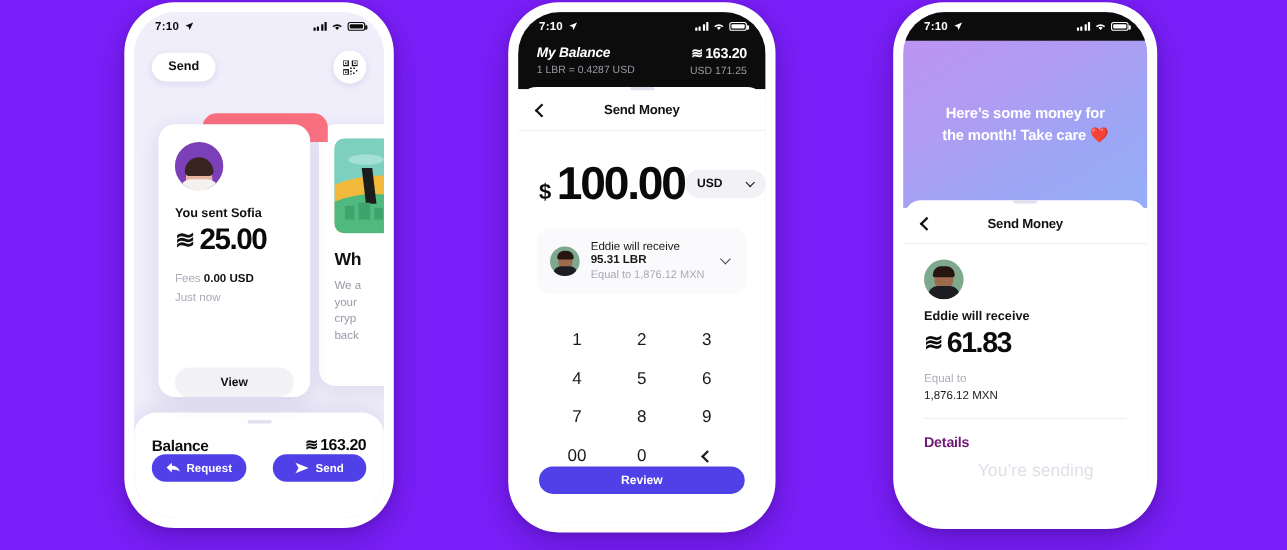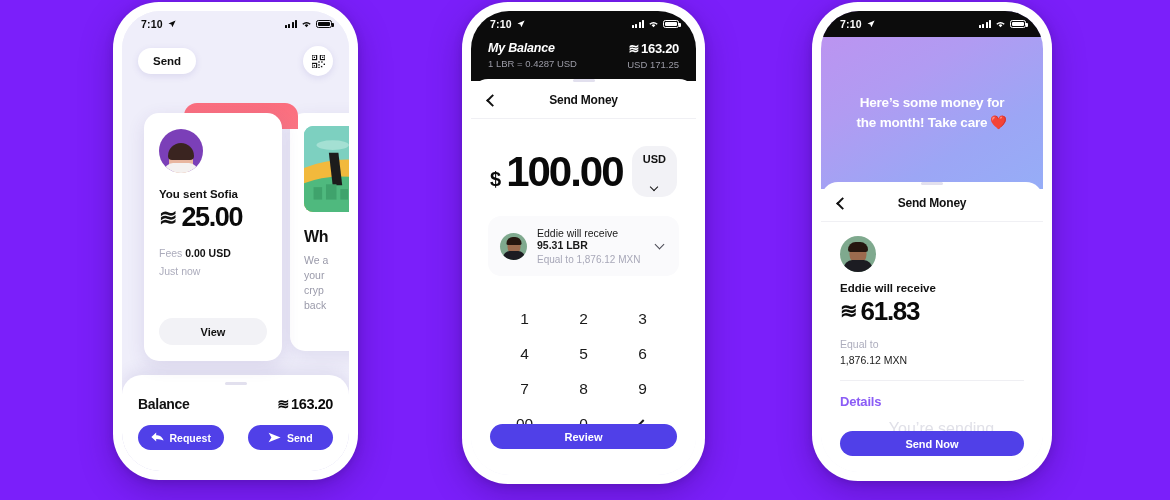--- a/index.html
+++ b/index.html
@@ -112,39 +112,39 @@
     width:34px;height:13px;border-radius:9px 9px 0 0;background:#F4F1F0;}
   .sent-label { font-size:11.5px; font-weight:bold; color:#111; margin-top:15px; }
   .amt-row { display:flex; align-items:center; gap:4px; margin-top:4px; }
   .libra { font-size:22px; font-weight:900; color:#111; line-height:1; }
   .amt-big { font-size:27px; font-weight:900; color:#0A0A0A; letter-spacing:-1.4px; line-height:1; }
   .fees-row { font-size:10.5px; margin-top:16px; }
   .fees-lbl { color:#ACACBC; }
   .fees-val { color:#111; font-weight:bold; }
   .justnow { font-size:10.5px; color:#ACACBC; margin-top:6px; }
   .view-btn {
-    position:absolute; left:15px; right:15px; bottom:16px; height:27px;
+    position:absolute; left:15px; right:15px; bottom:0; height:27px;
     background:#F2F2F6; border-radius:14px; display:flex;
     align-items:center; justify-content:center;
     font-size:11px; font-weight:bold; color:#111;
   }
 
   .bal-sheet {
     position:absolute; left:0; right:0; bottom:0; height:96px;
     background:#fff; border-radius:20px 20px 38px 38px;
     box-shadow:0 -4px 16px rgba(70,50,140,.10);
     padding:13px 16px 0 16px;
   }
   .grabber { width:22px;height:3.4px;background:#E2E0EE;border-radius:2px;
              margin:-6px auto 11px auto; }
   .bal-row { display:flex; align-items:center; justify-content:space-between; }
   .bal-lbl { font-size:14px; font-weight:bold; color:#111; letter-spacing:-.3px; }
   .bal-amt { font-size:14.5px; font-weight:900; color:#0A0A0A; display:flex;
              align-items:center; gap:2px; letter-spacing:-.4px; }
-  .act-row { display:flex; gap:24px; margin-top:13px; }
+  .act-row { display:flex; gap:24px; }
   .act-btn {
     flex:1; height:25px; background:#5040E8; border-radius:13px;
     display:flex; align-items:center; justify-content:center; gap:6px;
     color:#fff; font-size:10.5px; font-weight:bold;
   }
 
   
   .p2-body { position:absolute; inset:0; background:#fff; }
   .p2-head { background:#0C0C0C; padding:0 0 11px 0; }
   .p2-head-in { padding:4px 17px 0 17px; display:flex;
@@ -165,21 +165,21 @@
                border-bottom:2px solid #111;transform:rotate(45deg); }
   .nav-spacer { width:9px; }
 
   .amt-line { display:flex; align-items:center; justify-content:space-between;
               padding:27px 19px 0 19px; }
   .amt-left { display:flex; align-items:baseline; gap:5px; }
   .dollar { font-size:20px; font-weight:900; color:#0A0A0A; }
   .amt-huge { font-size:42px; font-weight:900; color:#0A0A0A; letter-spacing:-2px; line-height:1; }
   .cur-chip { background:#F2F2F6; border-radius:15px; padding:7px 11px;
               display:flex; align-items:center; gap:22px;
-              font-size:11px; font-weight:bold; color:#111;flex-direction:column; }
+              font-size:11px; font-weight:bold; color:#111; }
   .chev-d { width:6px;height:6px;border-right:1.7px solid #111;
             border-bottom:1.7px solid #111;transform:rotate(45deg);margin-top:-3px; }
 
   .recv-card {
     margin:19px 17px 0 17px; background:#FAFAFC; border-radius:13px;
     padding:11px 12px; display:flex; align-items:center; gap:10px;justify-content:space-between;
   }
   .avatar2 { width:27px;height:27px;border-radius:50%;flex-shrink:0;
              background:#7FA98E; overflow:hidden; position:relative; }
   .face2::before{content:"";position:absolute;left:50%;top:22%;
@@ -236,21 +236,21 @@
     background:#25160F;}
   .shirt3{position:absolute;left:50%;bottom:0;transform:translateX(-50%);
     width:29px;height:12px;border-radius:9px 9px 0 0;background:#1C1C22;}
   .p3-recv { font-size:11.5px; font-weight:bold; color:#111; margin:10px 0 0 19px; }
   .p3-amt { display:flex; align-items:center; gap:3px; margin:4px 0 0 19px; }
   .p3-libra { font-size:21px; font-weight:900; color:#0A0A0A; }
   .p3-num { font-size:26px; font-weight:900; color:#0A0A0A; letter-spacing:-1.3px; line-height:1; }
   .p3-eq-l { font-size:10.5px; color:#ADADBD; margin:14px 0 0 19px; }
   .p3-eq-v { font-size:10.5px; color:#1A1A1A; margin:4px 0 0 19px; }
   .p3-div { height:1px; background:#EFEFF3; margin:14px 19px 0 19px; }
-  .p3-det { font-size:13px; font-weight:bold; color:#8b5cf6; margin:13px 0 0 19px;
+  .p3-det { font-size:13px; font-weight:bold; color:#701a75; margin:13px 0 0 19px;
             letter-spacing:-.2px; }
   .p3-sending { font-size:16px; color:#E0E0E8; margin:11px 0 0 19px;text-align:center; }
   .sendnow-btn {
     position:absolute; left:19px; right:19px; bottom:22px; height:25px;
     background:#5040E8; border-radius:13px; color:#fff;
     font-size:11px; font-weight:bold;
     display:flex; align-items:center; justify-content:center;
   }
 </style>
 </head>
@@ -521,18 +521,17 @@
         <div class="p3-amt">
           <span class="p3-libra">≋</span>
           <span class="p3-num">61.83</span>
         </div>
         <div class="p3-eq-l">Equal to</div>
         <div class="p3-eq-v">1,876.12 MXN</div>
         <div class="p3-div"></div>
         <div class="p3-det">Details</div>
         <div class="p3-sending">You’re sending</div>
 
-        <div class="sendnow-btn">Send Now</div>
       </div>
 
     </div>
   </div>
 </div>
 
 </body></html>

